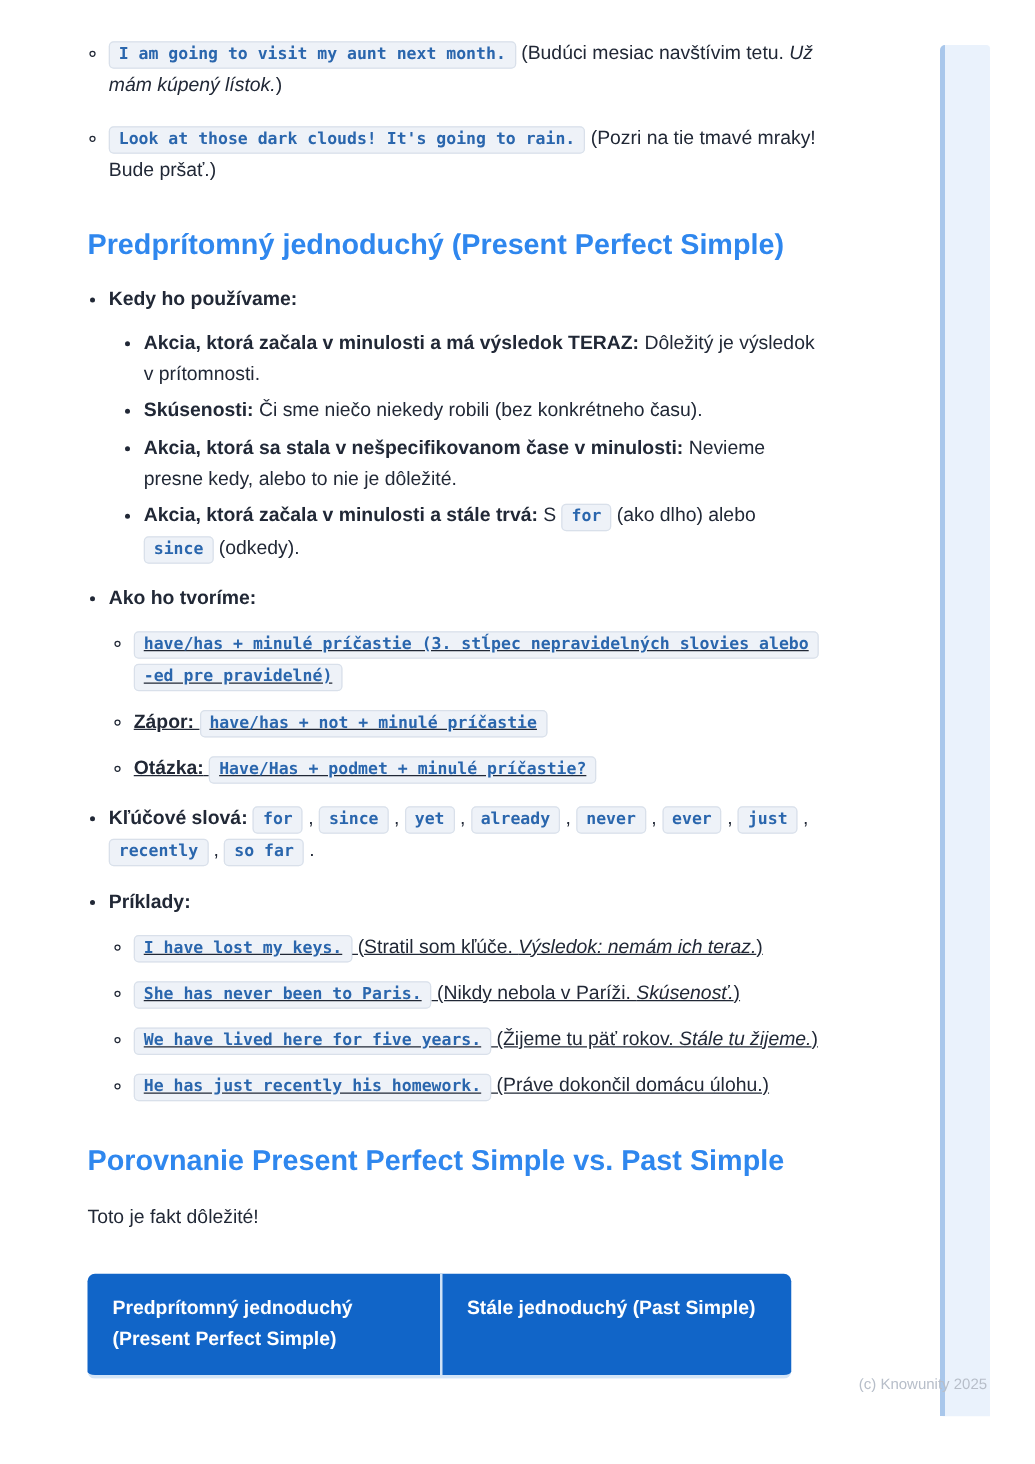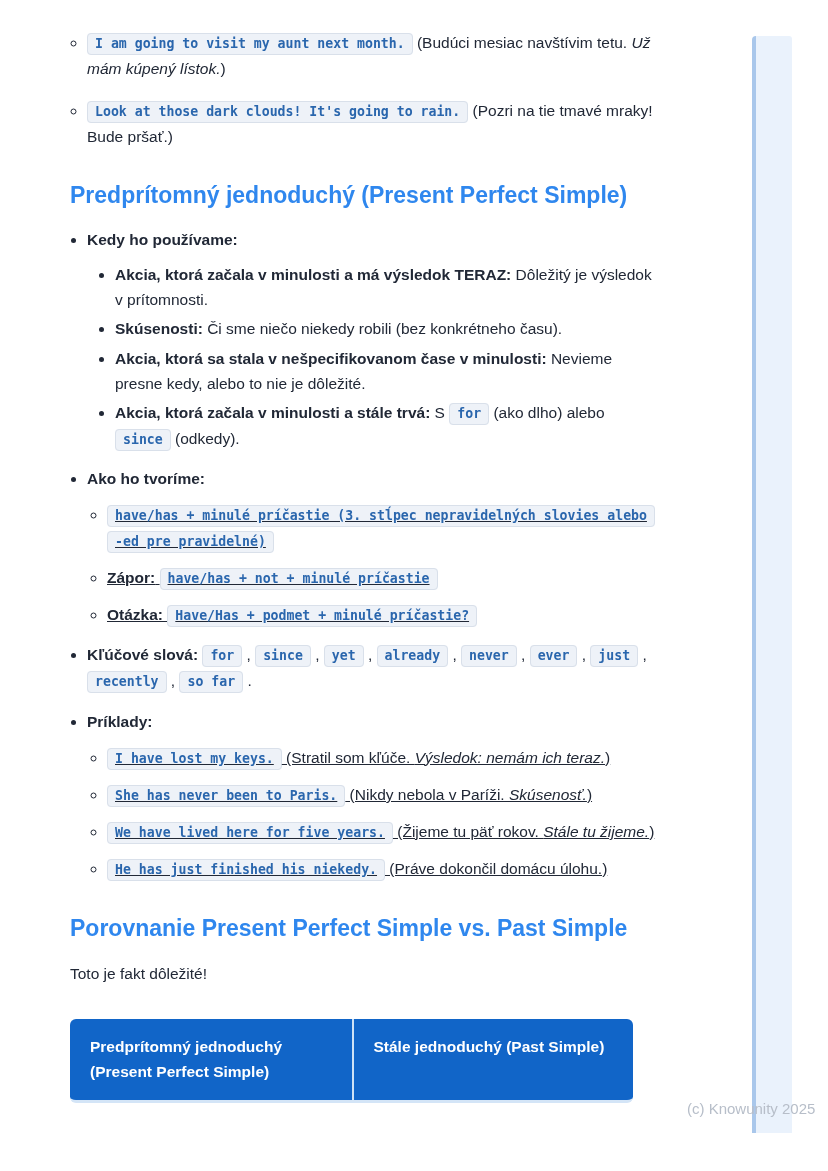--- a/index.html
+++ b/index.html
@@ -83,21 +83,21 @@
     left: 752px; top: 36px;
     width: 40px; height: 1097px;
     background: var(--strip-bg, #eaf2fc);
     border-left: 4px solid var(--strip-border, #a9c7eb);
     border-top-left-radius: 4px;
     border-top-right-radius: 3px;
   }
   .watermark {
     position: absolute;
     left: 687px; top: 1100px;
-    font-size: 15px;
+    font-size: 12px;
     color: var(--watermark-gray, #b7bec9);
     white-space: nowrap;
     z-index: 2;
   }
 </style>
 </head>
 <body>
 
 <div class="page">
 
@@ -132,21 +132,21 @@
       </li>
 
       <li><strong class="seg-bold">Kľúčové slová:</strong><span class="seg-text"> </span><code class="code-chip">for</code><span class="seg-text"> , </span><code class="code-chip">since</code><span class="seg-text"> , </span><code class="code-chip">yet</code><span class="seg-text"> , </span><code class="code-chip">already</code><span class="seg-text"> , </span><code class="code-chip">never</code><span class="seg-text"> , </span><code class="code-chip">ever</code><span class="seg-text"> , </span><code class="code-chip">just</code><span class="seg-text"> , </span><code class="code-chip">recently</code><span class="seg-text"> , </span><code class="code-chip">so far</code><span class="seg-text"> .</span></li>
 
       <li>
         <strong>Príklady:</strong>
         <ul class="sub-circle">
             <li><code class="code-chip">I have lost my keys.</code><span class="seg-text"> (Stratil som kľúče. </span><em class="seg-italic">Výsledok: nemám ich teraz.</em><span class="seg-text">)</span></li>
             <li><code class="code-chip">She has never been to Paris.</code><span class="seg-text"> (Nikdy nebola v Paríži. </span><em class="seg-italic">Skúsenosť.</em><span class="seg-text">)</span></li>
             <li><code class="code-chip">We have lived here for five years.</code><span class="seg-text"> (Žijeme tu päť rokov. </span><em class="seg-italic">Stále tu žijeme.</em><span class="seg-text">)</span></li>
-            <li><code class="code-chip">He has just finished his niekedy.</code><span class="seg-text"> (Práve dokončil domácu úlohu.)</span></li>
+            <li><code class="code-chip">He has just recently his homework.</code><span class="seg-text"> (Práve dokončil domácu úlohu.)</span></li>
           </ul>
       </li>
 
     </ul>
 
     <h2 class="section-heading">Porovnanie Present Perfect Simple vs. Past Simple</h2>
 
     <p class="note">Toto je fakt dôležité!</p>
 
     <div class="cmp-table">

